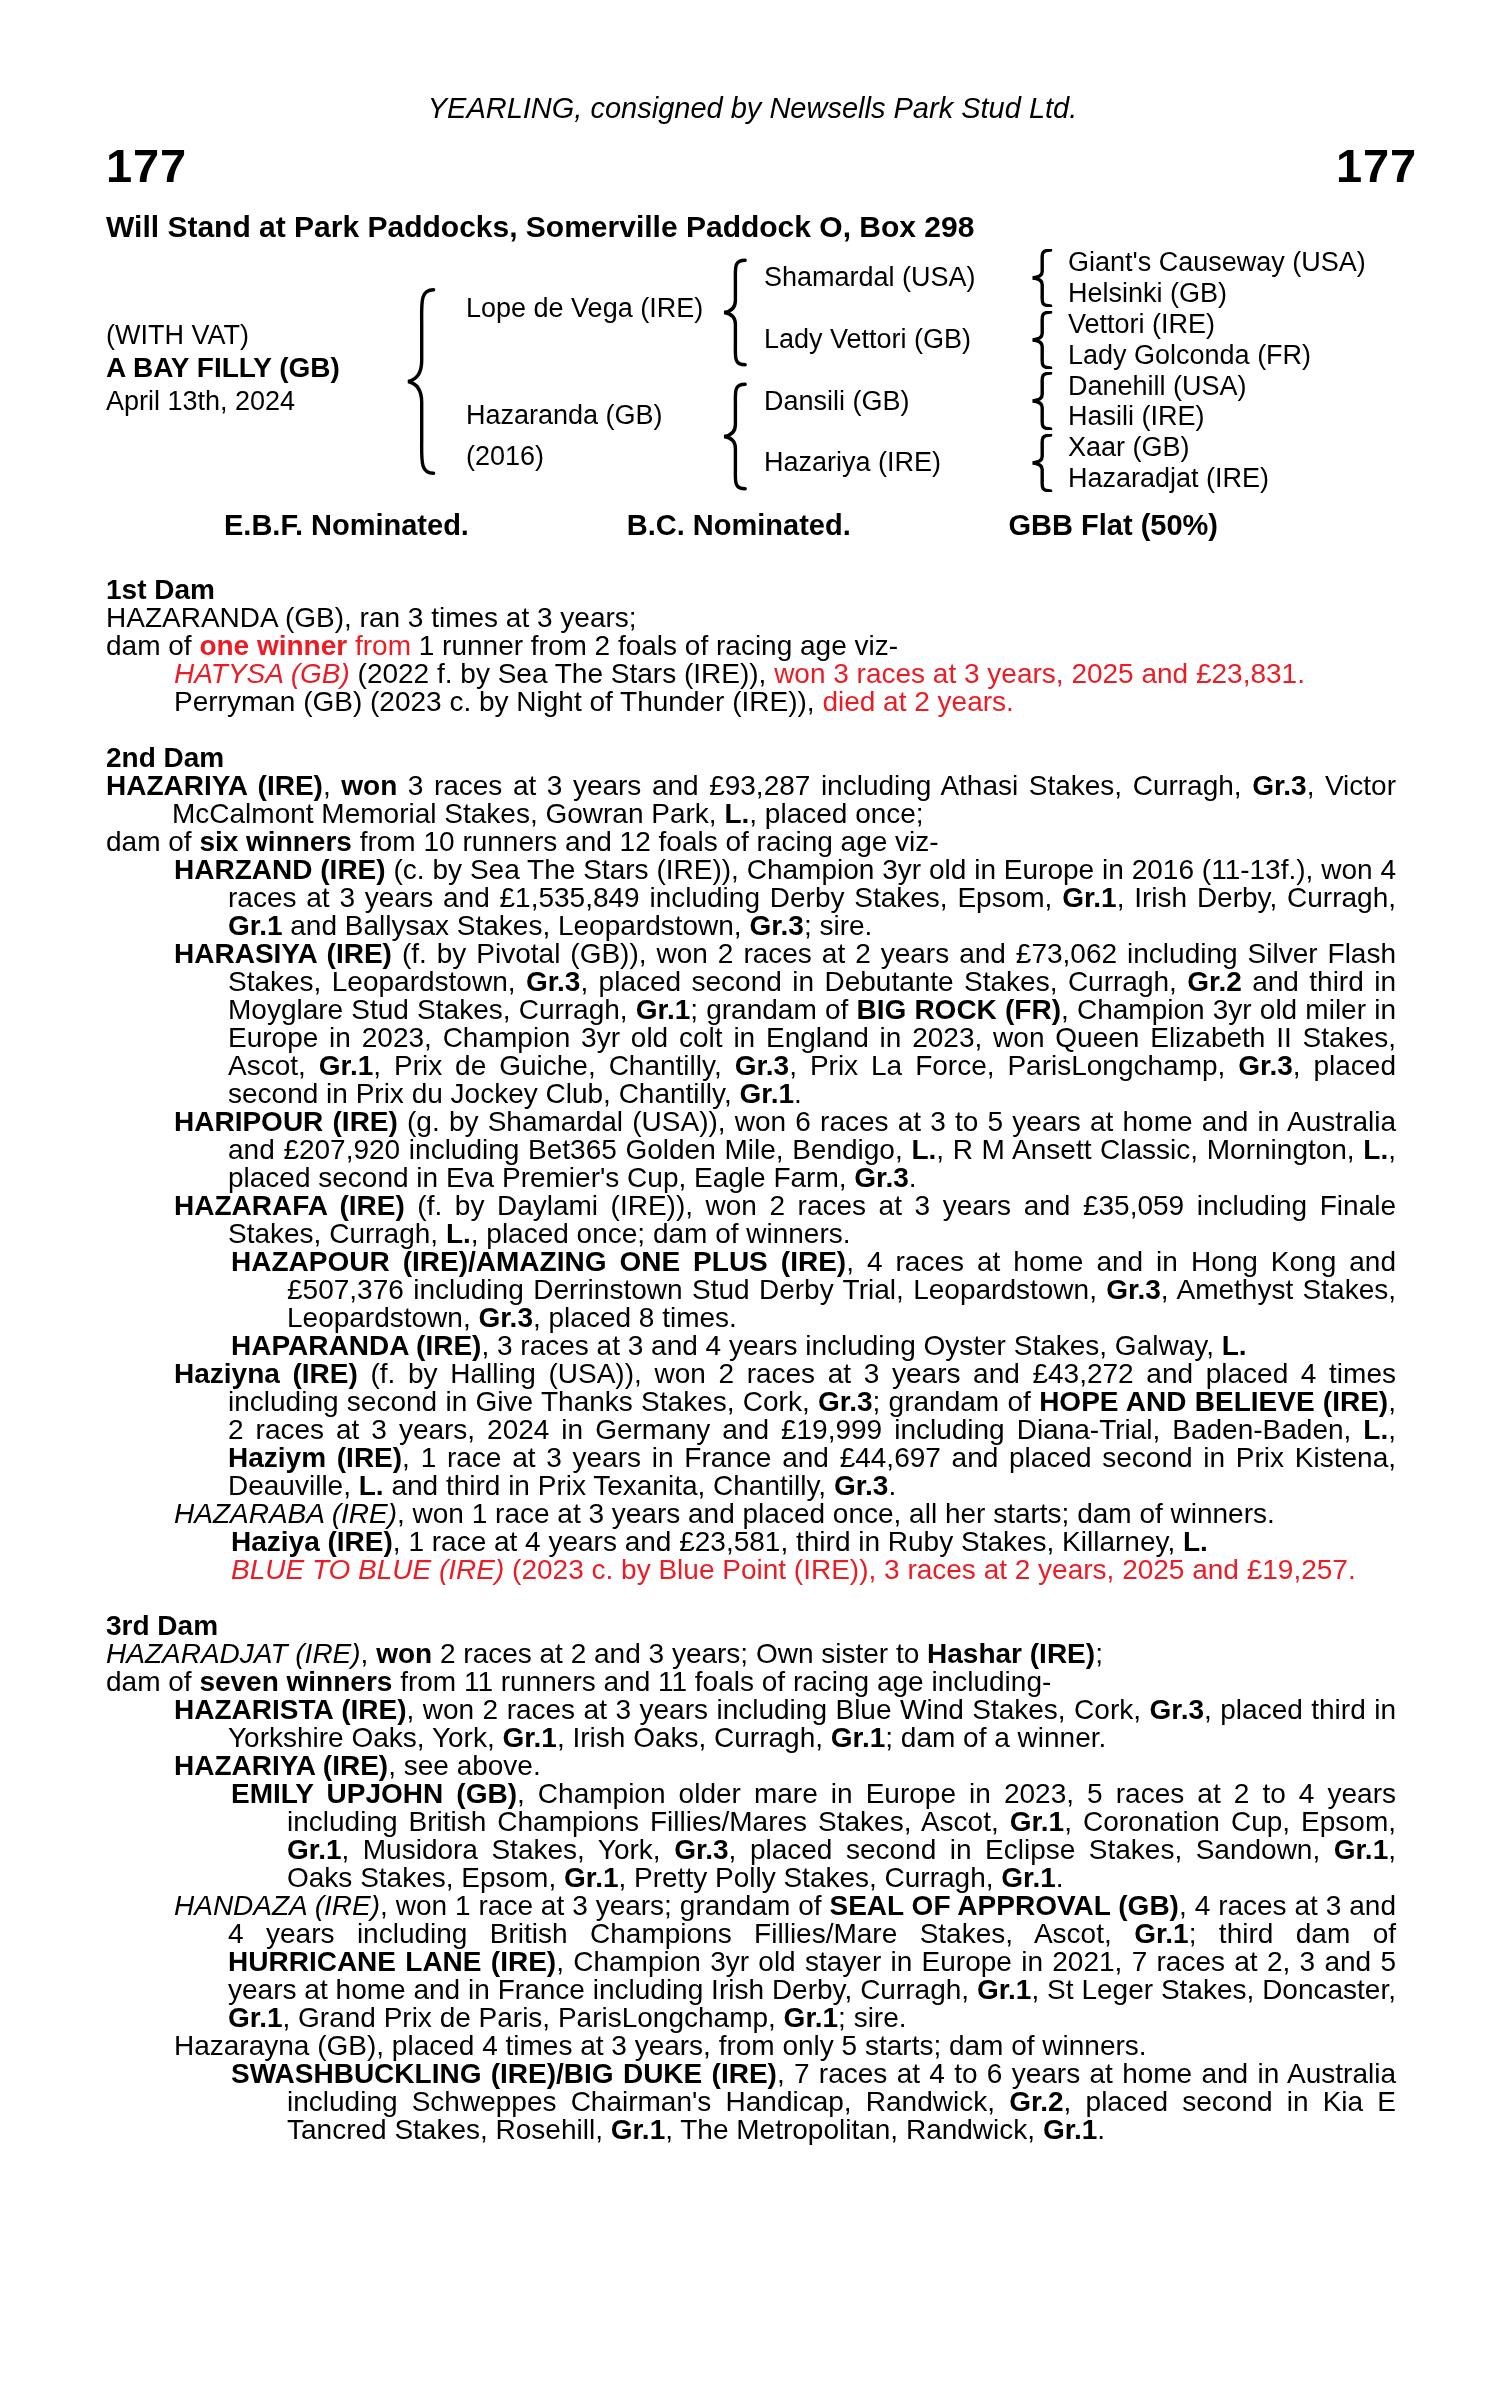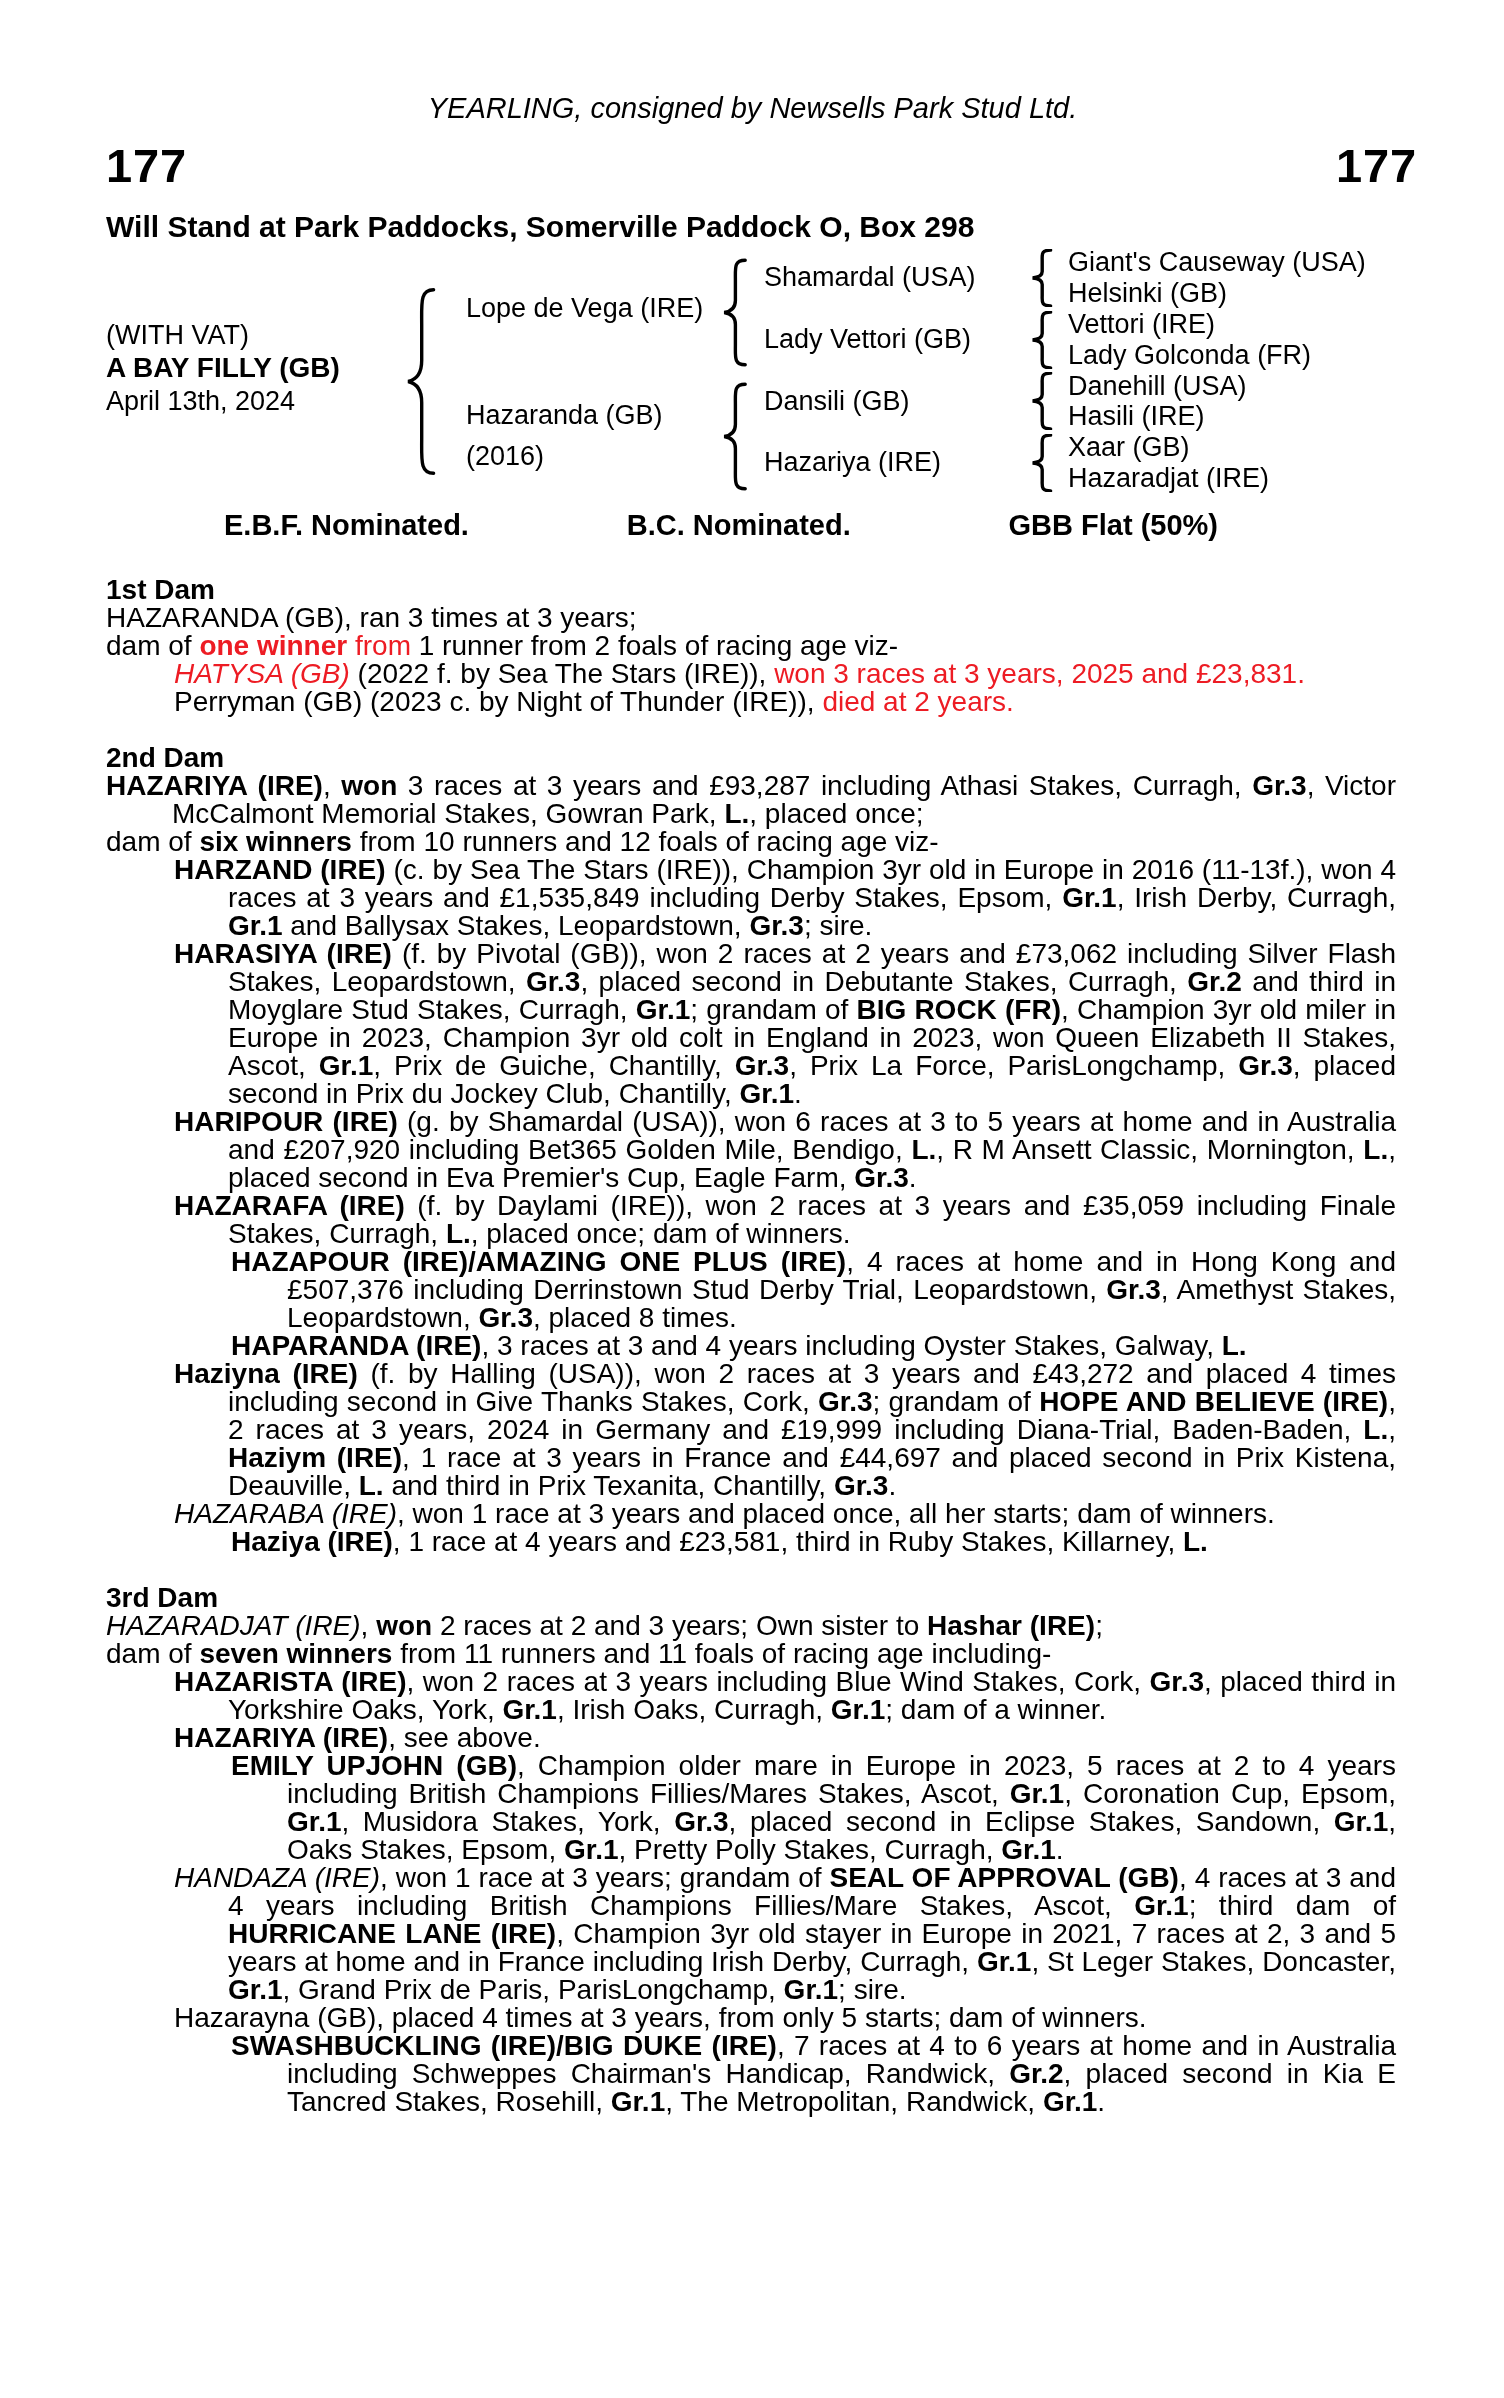--- a/index.html
+++ b/index.html
@@ -132,20 +132,21 @@
       <p class="p-d"><span>dam of </span><span class="b">six winners</span><span> from 10 runners and 12 foals of racing age viz-</span></p>
       <p class="p-l1"><span class="b">HARZAND (IRE)</span><span> (c. by Sea The Stars (IRE)), Champion 3yr old in Europe in 2016 (11-13f.), won 4 races at 3 years and £1,535,849 including Derby Stakes, Epsom, </span><span class="b">Gr.1</span><span>, Irish Derby, Curragh, </span><span class="b">Gr.1</span><span> and Ballysax Stakes, Leopardstown, </span><span class="b">Gr.3</span><span>; sire.</span></p>
       <p class="p-l1"><span class="b">HARASIYA (IRE)</span><span> (f. by Pivotal (GB)), won 2 races at 2 years and £73,062 including Silver Flash Stakes, Leopardstown, </span><span class="b">Gr.3</span><span>, placed second in Debutante Stakes, Curragh, </span><span class="b">Gr.2</span><span> and third in Moyglare Stud Stakes, Curragh, </span><span class="b">Gr.1</span><span>; grandam of </span><span class="b">BIG ROCK (FR)</span><span>, Champion 3yr old miler in Europe in 2023, Champion 3yr old colt in England in 2023, won Queen Elizabeth II Stakes, Ascot, </span><span class="b">Gr.1</span><span>, Prix de Guiche, Chantilly, </span><span class="b">Gr.3</span><span>, Prix La Force, ParisLongchamp, </span><span class="b">Gr.3</span><span>, placed second in Prix du Jockey Club, Chantilly, </span><span class="b">Gr.1</span><span>.</span></p>
       <p class="p-l1"><span class="b">HARIPOUR (IRE)</span><span> (g. by Shamardal (USA)), won 6 races at 3 to 5 years at home and in Australia and £207,920 including Bet365 Golden Mile, Bendigo, </span><span class="b">L.</span><span>, R M Ansett Classic, Mornington, </span><span class="b">L.</span><span>, placed second in Eva Premier's Cup, Eagle Farm, </span><span class="b">Gr.3</span><span>.</span></p>
       <p class="p-l1"><span class="b">HAZARAFA (IRE)</span><span> (f. by Daylami (IRE)), won 2 races at 3 years and £35,059 including Finale Stakes, Curragh, </span><span class="b">L.</span><span>, placed once; dam of winners.</span></p>
       <p class="p-l2"><span class="b">HAZAPOUR (IRE)/AMAZING ONE PLUS (IRE)</span><span>, 4 races at home and in Hong Kong and £507,376 including Derrinstown Stud Derby Trial, Leopardstown, </span><span class="b">Gr.3</span><span>, Amethyst Stakes, Leopardstown, </span><span class="b">Gr.3</span><span>, placed 8 times.</span></p>
       <p class="p-l2"><span class="b">HAPARANDA (IRE)</span><span>, 3 races at 3 and 4 years including Oyster Stakes, Galway, </span><span class="b">L.</span></p>
       <p class="p-l1"><span class="b">Haziyna (IRE)</span><span> (f. by Halling (USA)), won 2 races at 3 years and £43,272 and placed 4 times including second in Give Thanks Stakes, Cork, </span><span class="b">Gr.3</span><span>; grandam of </span><span class="b">HOPE AND BELIEVE (IRE)</span><span>, 2 races at 3 years, 2024 in Germany and £19,999 including Diana-Trial, Baden-Baden, </span><span class="b">L.</span><span>, </span><span class="b">Haziym (IRE)</span><span>, 1 race at 3 years in France and £44,697 and placed second in Prix Kistena, Deauville, </span><span class="b">L.</span><span> and third in Prix Texanita, Chantilly, </span><span class="b">Gr.3</span><span>.</span></p>
       <p class="p-l1"><span class="i">HAZARABA (IRE)</span><span>, won 1 race at 3 years and placed once, all her starts; dam of winners.</span></p>
       <p class="p-l2"><span class="b">Haziya (IRE)</span><span>, 1 race at 4 years and £23,581, third in Ruby Stakes, Killarney, </span><span class="b">L.</span></p>
+      <p class="p-l2"><span class="i r">BLUE TO BLUE (IRE)</span><span class="r"> (2023 c. by Blue Point (IRE)), 3 races at 2 years, 2025 and £19,257.</span></p>
     </div>
     <div class="section">
       <div class="sec-heading">3rd Dam</div>
       <p class="p-d"><span class="i">HAZARADJAT (IRE)</span><span>, </span><span class="b">won</span><span> 2 races at 2 and 3 years; Own sister to </span><span class="b">Hashar (IRE)</span><span>;</span></p>
       <p class="p-d"><span>dam of </span><span class="b">seven winners</span><span> from 11 runners and 11 foals of racing age including-</span></p>
       <p class="p-l1"><span class="b">HAZARISTA (IRE)</span><span>, won 2 races at 3 years including Blue Wind Stakes, Cork, </span><span class="b">Gr.3</span><span>, placed third in Yorkshire Oaks, York, </span><span class="b">Gr.1</span><span>, Irish Oaks, Curragh, </span><span class="b">Gr.1</span><span>; dam of a winner.</span></p>
       <p class="p-l1"><span class="b">HAZARIYA (IRE)</span><span>, see above.</span></p>
       <p class="p-l2"><span class="b">EMILY UPJOHN (GB)</span><span>, Champion older mare in Europe in 2023, 5 races at 2 to 4 years including British Champions Fillies/Mares Stakes, Ascot, </span><span class="b">Gr.1</span><span>, Coronation Cup, Epsom, </span><span class="b">Gr.1</span><span>, Musidora Stakes, York, </span><span class="b">Gr.3</span><span>, placed second in Eclipse Stakes, Sandown, </span><span class="b">Gr.1</span><span>, Oaks Stakes, Epsom, </span><span class="b">Gr.1</span><span>, Pretty Polly Stakes, Curragh, </span><span class="b">Gr.1</span><span>.</span></p>
       <p class="p-l1"><span class="i">HANDAZA (IRE)</span><span>, won 1 race at 3 years; grandam of </span><span class="b">SEAL OF APPROVAL (GB)</span><span>, 4 races at 3 and 4 years including British Champions Fillies/Mare Stakes, Ascot, </span><span class="b">Gr.1</span><span>; third dam of </span><span class="b">HURRICANE LANE (IRE)</span><span>, Champion 3yr old stayer in Europe in 2021, 7 races at 2, 3 and 5 years at home and in France including Irish Derby, Curragh, </span><span class="b">Gr.1</span><span>, St Leger Stakes, Doncaster, </span><span class="b">Gr.1</span><span>, Grand Prix de Paris, ParisLongchamp, </span><span class="b">Gr.1</span><span>; sire.</span></p>
       <p class="p-l1"><span>Hazarayna (GB), placed 4 times at 3 years, from only 5 starts; dam of winners.</span></p>

